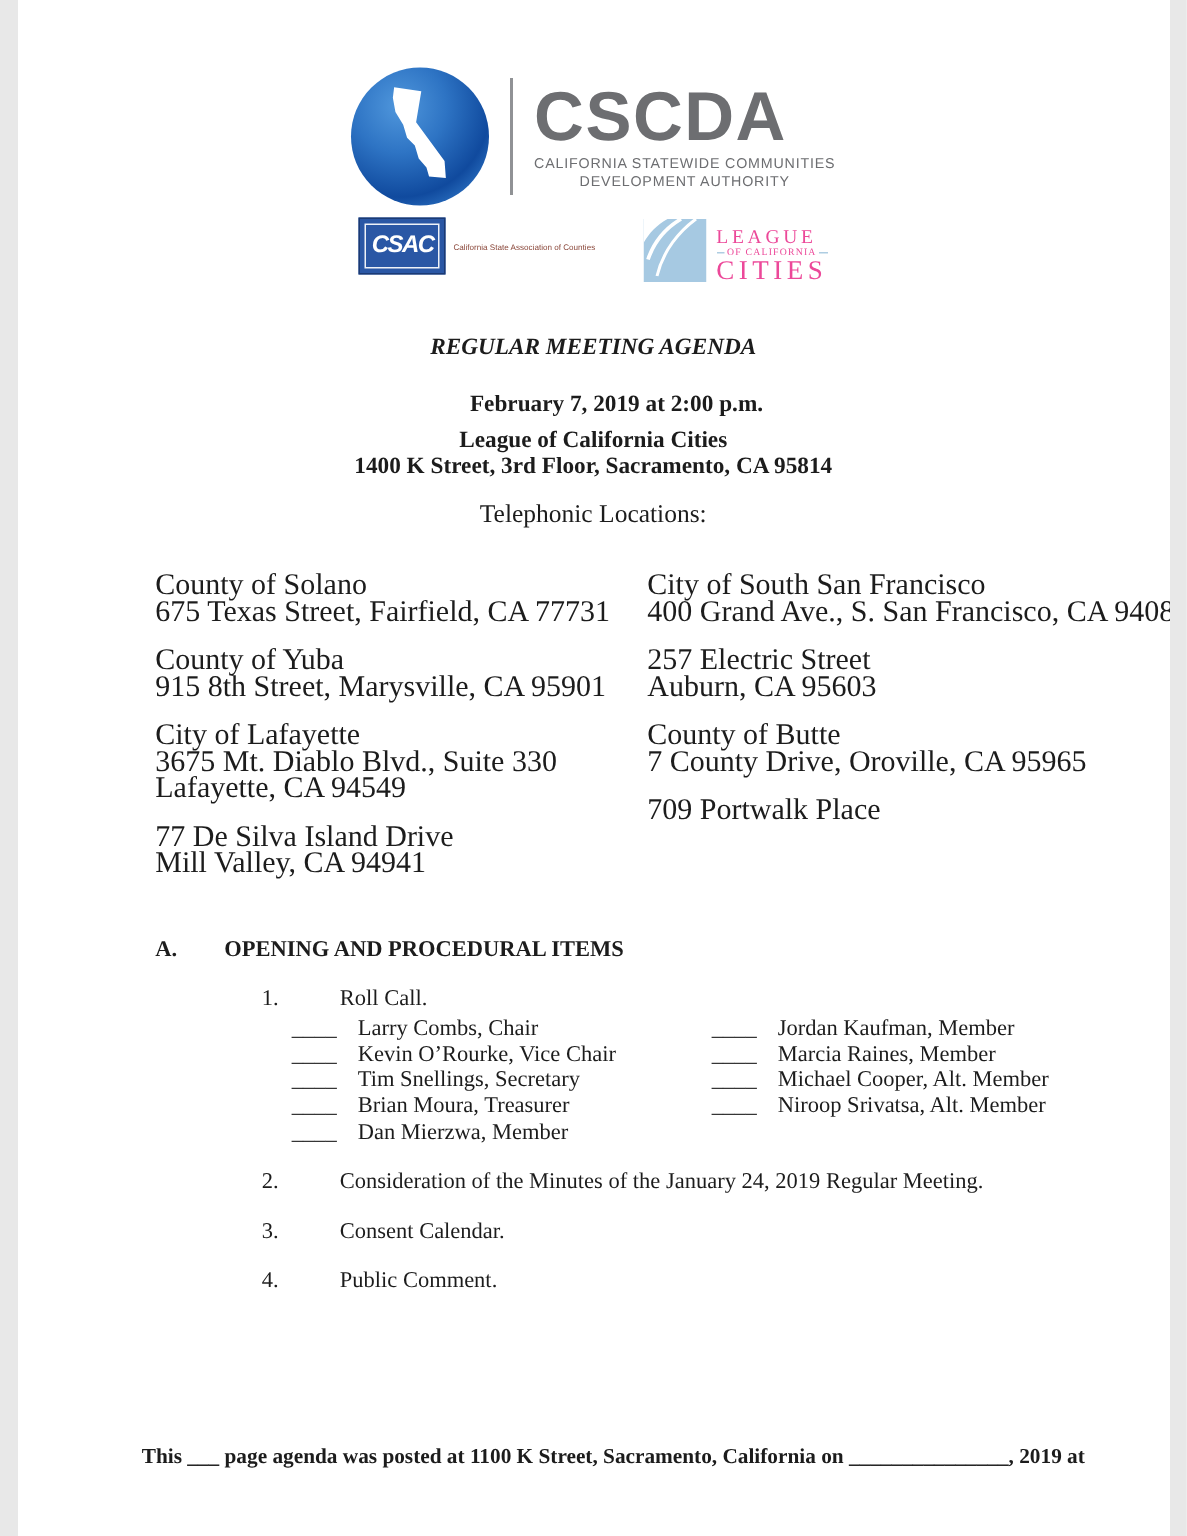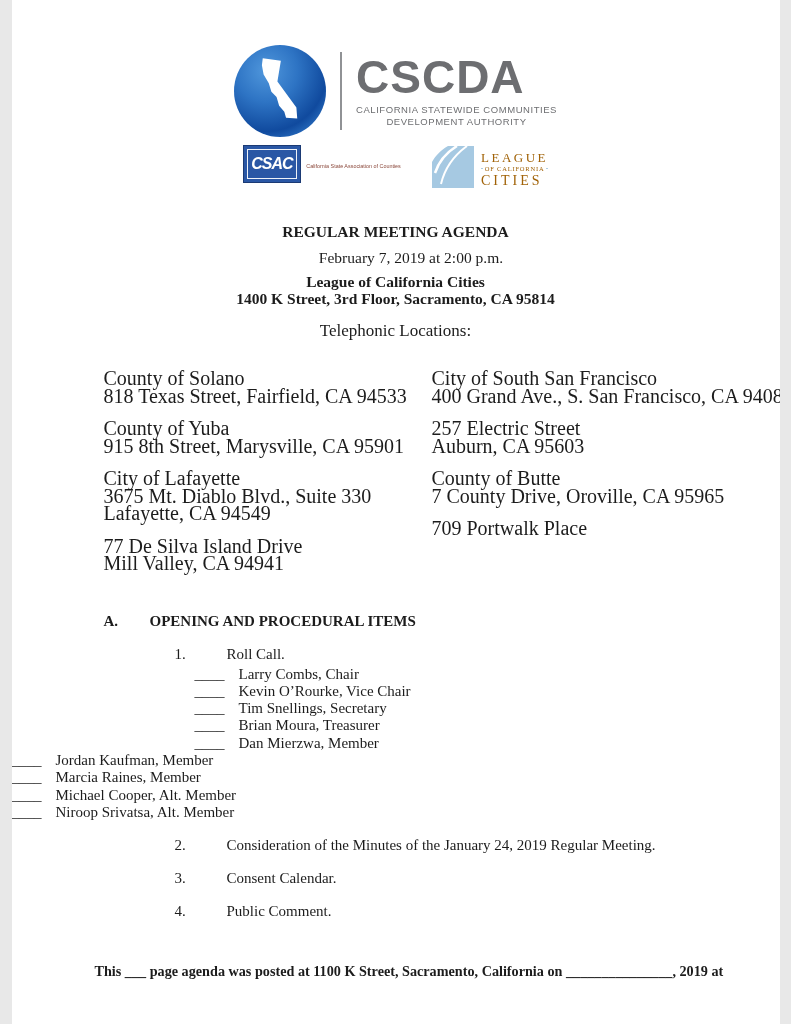--- a/index.html
+++ b/index.html
@@ -55,54 +55,54 @@
   .csac-text {
     color: #fff; font-family: "Liberation Sans", sans-serif;
     font-weight: bold; font-style: italic; font-size: 16px; letter-spacing: -1px;
   }
   .csac-caption {
     font-family: "Liberation Sans", sans-serif;
     font-size: 6px; color: #8a473a; margin-top: 3px; white-space: nowrap;
     transform: scale(0.9);
   }
   .league { display: flex; gap: 7px; align-items: center; margin-top: 1px; }
-  .league-text { color: #a16207; }
+  .league-text { color: #ec4899; }
   .league-l1 { font-size: 13px; letter-spacing: 2.5px; line-height: 13px; }
   .league-l2 {
     font-size: 6.5px; letter-spacing: 0.8px; line-height: 9px;
     display: flex; align-items: center; gap: 2px;
   }
   .league-l2::before, .league-l2::after { content: ""; flex: 1; height: 1px; background: #aecde2; }
-  .league-l3 { font-size: 14px; letter-spacing: 3px; line-height: 15px; }
+  .league-l3 { font-size: 18px; letter-spacing: 3px; line-height: 15px; }
 
   
   .title-block { text-align: center; margin-top: 20px; font-size: 15.5px; }
-  .doc-title   { font-weight: bold; }
-  .doc-datetime{ font-weight: normal; margin-top: 8px; padding-left: 31px; }
+  .doc-title   { font-weight: bold; font-style: italic; }
+  .doc-datetime{ font-weight: bold; margin-top: 20px; padding-left: 31px; }
   .venue1      { font-weight: bold; margin-top: 6px; line-height: 17px; }
   .venue2      { font-weight: bold; line-height: 17px; }
   .telephonic  { margin-top: 14px; font-size: 17px; }
 
   
   .locations {
     display: flex; margin-top: 29px; padding-left: 92px;
     font-size: 20px; line-height: 17.5px;
   }
   .loc-col-left { width: 328px; flex: none; }
   .loc-col-right { flex: 1; }
   .loc-group { margin-bottom: 15px; }
   .loc-line { white-space: pre; }
 
   
   .agenda { margin-top: 25px; font-size: 15px; line-height: 17px; }
   .section-heading { display: flex; font-weight: bold; }
   .section-letter { margin-left: 92px; width: 46px; flex: none; }
   .item-row { display: flex; margin-top: 16px; }
   .item-number { margin-left: 163px; width: 52px; flex: none; }
-  .roll-call { display: flex; margin-top: 3px; line-height: 17.3px; flex-direction: column; }
+  .roll-call { display: flex; margin-top: 3px; line-height: 17.3px; }
   .rc-col1 { margin-left: 183px; width: 280px; flex: none; }
   .rc-row { display: flex; }
   .rc-blank { width: 30px; margin-right: 14px; flex: none; }
 
   
   .footer {
     position: absolute; left: 83px; top: 923px;
     font-weight: bold; font-size: 14.2px; line-height: 19.5px;
     white-space: pre;
   }
@@ -159,21 +159,21 @@
     <div class="doc-datetime">February 7, 2019 at 2:00 p.m.</div>
     <div class="venue1">League of California Cities</div>
     <div class="venue2">1400 K Street, 3rd Floor, Sacramento, CA 95814</div>
     <div class="telephonic">Telephonic Locations:</div>
   </div>
 
   <div class="locations">
     <div class="loc-col-left">
       <div class="loc-group">
         <div class="loc-line">County of Solano</div>
-        <div class="loc-line">818 Texas Street, Fairfield, CA 94533</div>
+        <div class="loc-line">675 Texas Street, Fairfield, CA 77731</div>
       </div>
       <div class="loc-group">
         <div class="loc-line">County of Yuba</div>
         <div class="loc-line">915 8th Street, Marysville, CA 95901</div>
       </div>
       <div class="loc-group">
         <div class="loc-line">City of Lafayette</div>
         <div class="loc-line">3675 Mt. Diablo Blvd., Suite 330</div>
         <div class="loc-line">Lafayette, CA 94549</div>
       </div>

